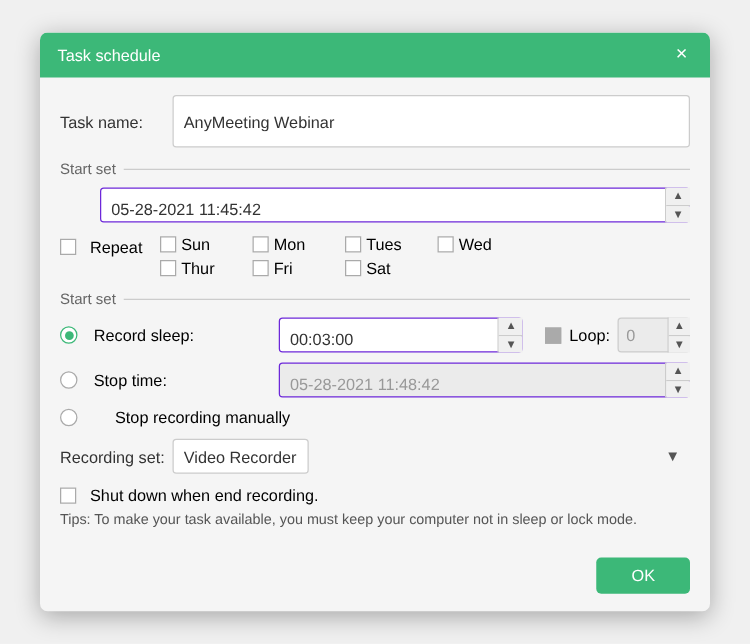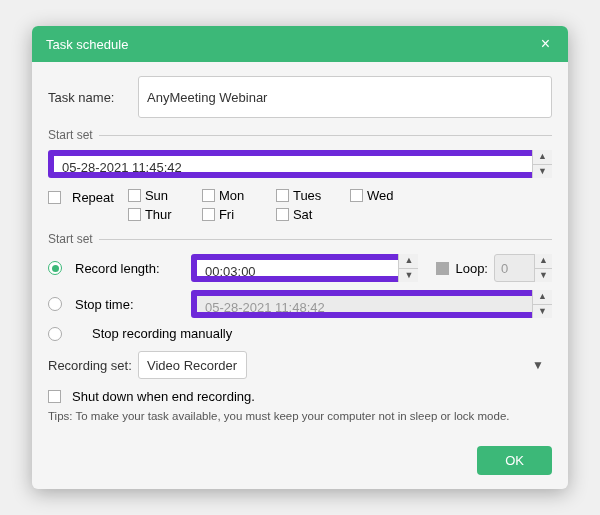--- a/index.html
+++ b/index.html
@@ -79,27 +79,28 @@
     }
     .spinner-input {
       flex: 1;
       display: flex;
       align-items: center;
       position: relative;
     }
     .spinner-input input {
       flex: 1;
       padding: 10px 24px 4px 8px;
-      border: 6px solid #6d28d9;
+      border: 1px solid #6d28d9;
       border-radius: 3px;
       background: white;
       font-size: 13px;
       color: #333;
       height: 28px;
       width: 100%;
+      margin-left: 32px;
     }
     .spinner-input input:disabled {
       background: #ebebeb;
       color: #999;
     }
     .spinner-btns {
       position: absolute;
       right: 0;
       top: 0;
       bottom: 0;
@@ -337,21 +338,21 @@
             <span>Sat</span>
           </div>
         </div>
       </div>
     </div>
 
     <div class="section-label">Start set</div>
 
     <div class="stop-row">
       <div class="radio-custom checked"></div>
-      <span style="margin-left:5px; margin-right:8px; width:100px; flex-shrink:0;">Record length:</span>
+      <span style="margin-left:5px; margin-right:8px; width:100px; flex-shrink:0;">Record sleep:</span>
       <div class="spinner-input" style="flex:1;">
         <input type="text" value="00:03:00" style="">
         <div class="spinner-btns">
           <button class="spinner-btn">▲</button>
           <button class="spinner-btn">▼</button>
         </div>
       </div>
       <div class="loop-section">
         <div class="checkbox-custom" style="background:#aaa; border-color:#aaa;"></div>
         <span>Loop:</span>

